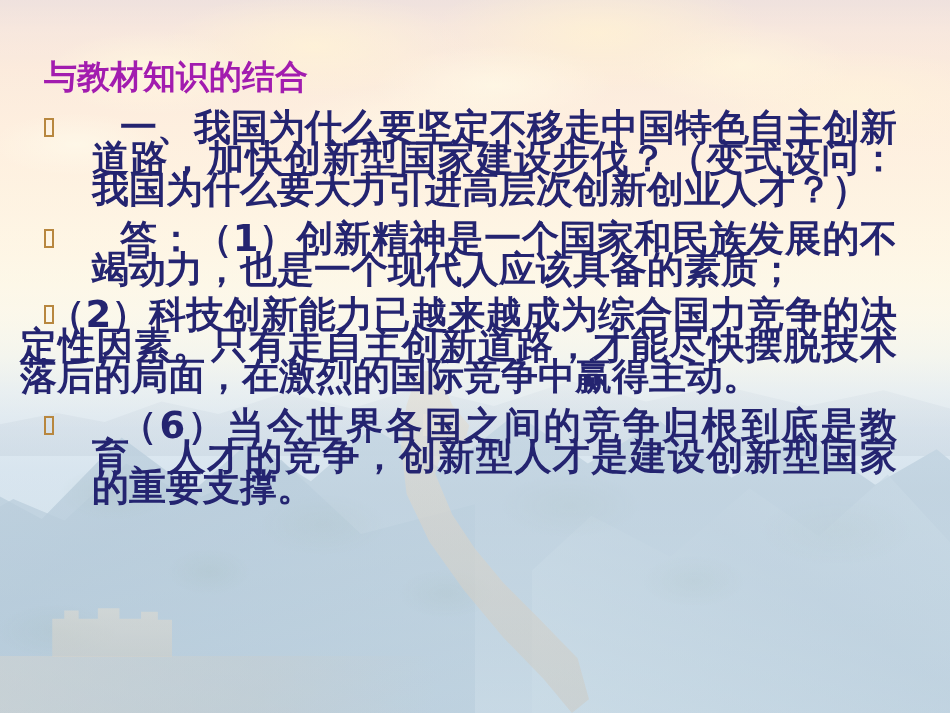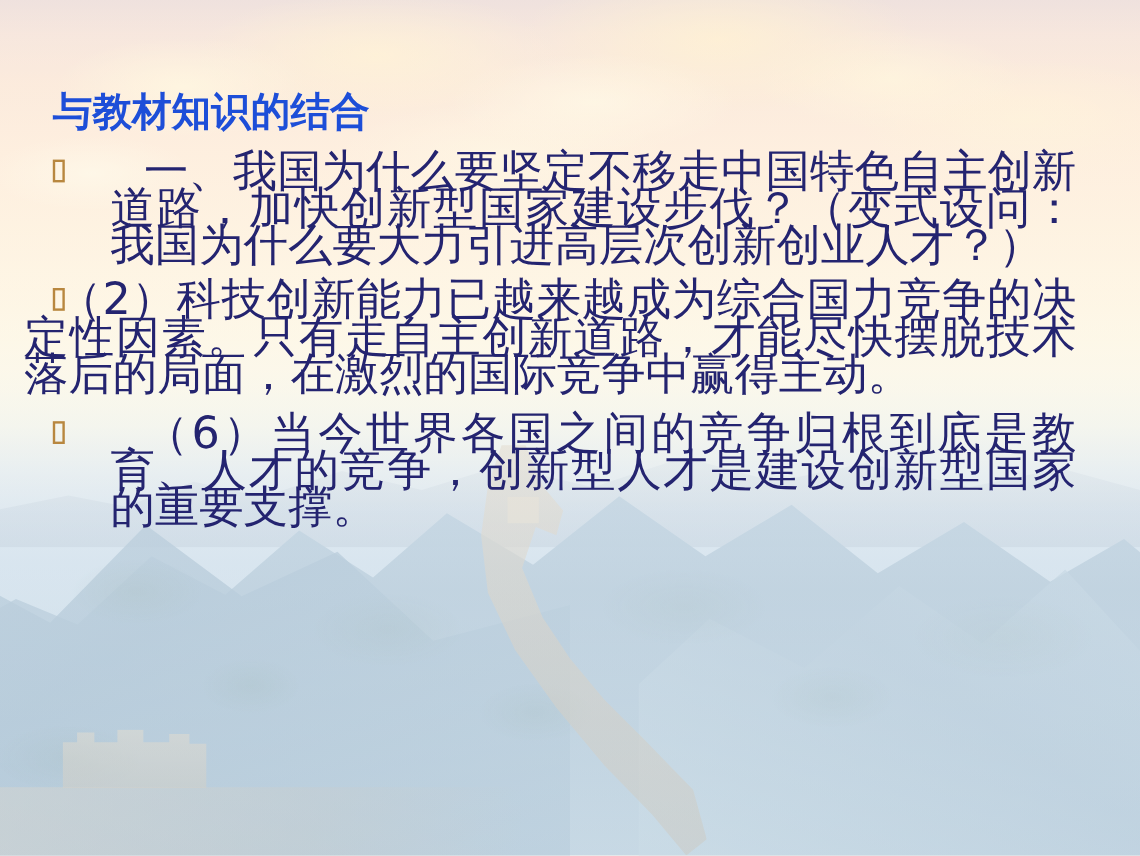--- a/index.html
+++ b/index.html
@@ -180,38 +180,39 @@
 
   
   .content {
     position: absolute;
     inset: 0;
   }
 
   .slide-title {
     position: absolute;
     left: 44px;
-    top: 76px;
+    top: 60px;
     margin: 0;
     font-size: 33px;
     font-weight: bold;
     line-height: 1;
-    color: #1d4ed8;
+    color: #a21caf;
     letter-spacing: 0px;
     white-space: nowrap;
   }
 
   .body-list {
     position: absolute;
     left: 0;
-    top: 127px;
+    top: 112px;
     width: 933px;
     list-style: none;
     margin: 0;
     padding: 0;
+    font-weight: bold;
   }
 
   .body-item {
     position: relative;
     margin: 0;
     padding: 0 36px 0 92px;
     color: #242470;
     font-size: 37px;
     line-height: 31px;
     text-indent: 28px;
@@ -262,20 +263,24 @@
 
     <h1 class="slide-title">与教材知识的结合</h1>
 
     <ul class="body-list">
 
       <li class="body-item">
         <span class="bullet"></span>
         <span class="txt">一、我国为什么要坚定不移走中国特色自主创新道路，加快创新型国家建设步伐？（变式设问：我国为什么要大力引进高层次创新创业人才？）</span>
       </li>
 
+      <li class="body-item item-gap-a">
+        <span class="bullet"></span>
+        <span class="txt">答：（1）创新精神是一个国家和民族发展的不竭动力，也是一个现代人应该具备的素质；</span>
+      </li>
 
       <li class="body-item item-gap-b">
         <span class="bullet"></span>
         <span class="txt">（2）科技创新能力已越来越成为综合国力竞争的决定性因素。只有走自主创新道路，才能尽快摆脱技术落后的局面，在激烈的国际竞争中赢得主动。</span>
       </li>
 
       <li class="body-item item-gap-a">
         <span class="bullet"></span>
         <span class="txt">（6）当今世界各国之间的竞争归根到底是教育、人才的竞争，创新型人才是建设创新型国家的重要支撑。</span>
       </li>

